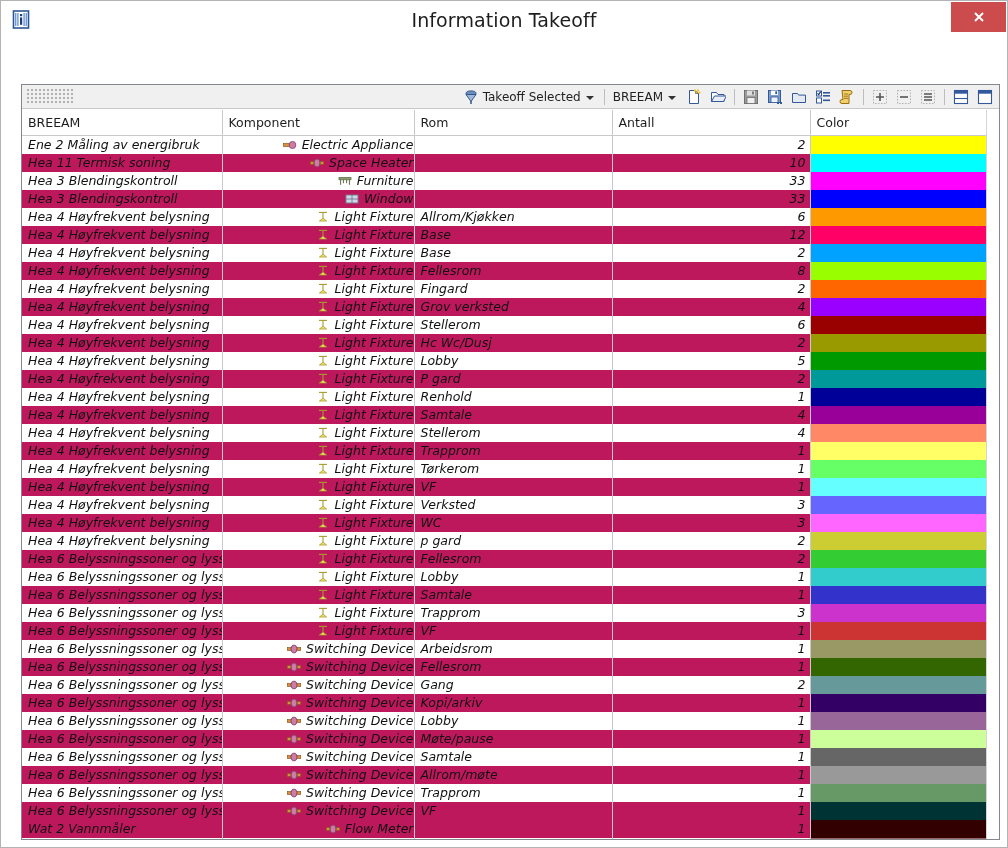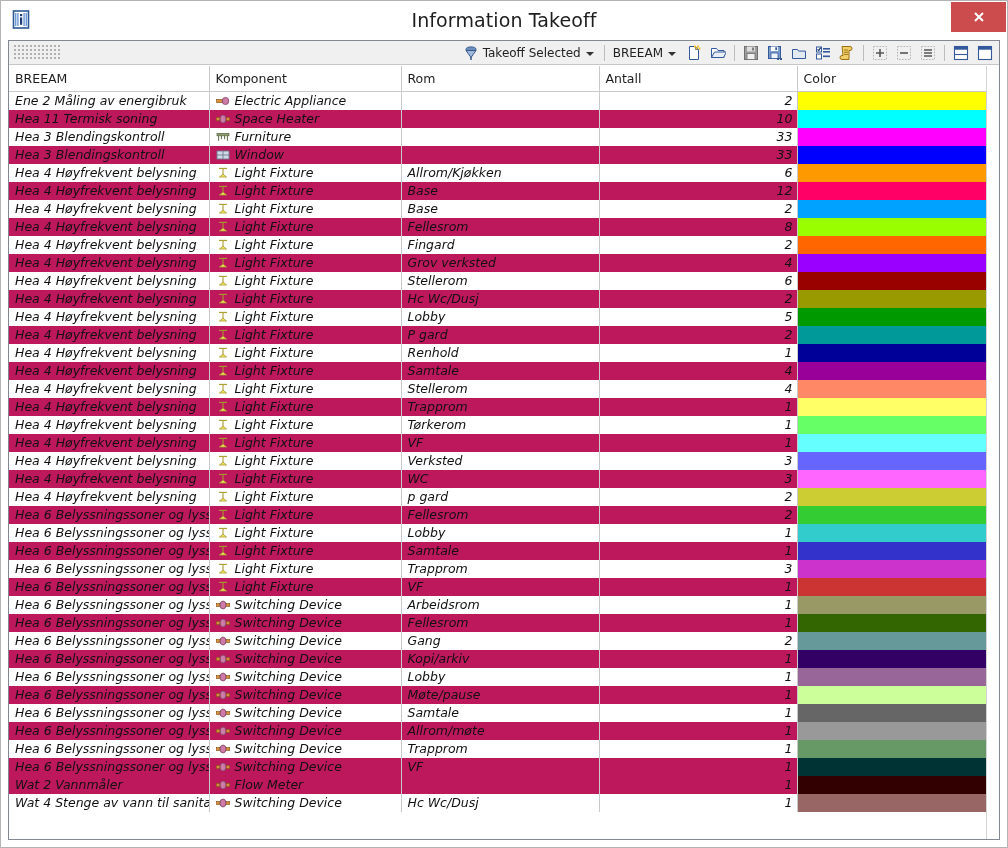--- a/index.html
+++ b/index.html
@@ -15,20 +15,21 @@
   #window {
     position: absolute;
     left: 0; top: 0;
     width: 1008px;
     height: 848px;
     background: #ffffff;
     border: 1px solid #b3b3b3;
     box-sizing: border-box;
     display: flex;
     flex-direction: column;
+    gap: 44px;
   }
 
   
   #titlebar {
     position: relative;
     height: 39px;
     min-height: 39px;
     background: #ffffff;
     display: flex;
     align-items: center;
@@ -61,21 +62,21 @@
     font-size: 15px;
     display: flex;
     align-items: center;
     justify-content: center;
     cursor: pointer;
     user-select: none;
   }
 
   
   #client {
-    margin: 0 7px 7px 7px;
+    margin: 0 7px 7px 20px;
     flex: 1;
     border: 1px solid #828790;
     box-sizing: border-box;
     background: #f1f1f1;
     display: flex;
     flex-direction: column;
     overflow: hidden;
   }
 
   
@@ -183,21 +184,21 @@
   }
   table.grid tbody td.swatch-cell {
     padding: 0;
     border-right: none;
   }
   .swatch {
     display: block;
     width: 100%;
     height: 18px;
   }
-  .comp-cell { display: flex; align-items: center; gap: 5px; height: 18px; }
+  .comp-cell { display: flex; align-items: center; gap: 5px; height: 18px; justify-content: flex-end; }
   .comp-icon { width: 14px; height: 14px; flex: 0 0 14px; display: block; }
   .comp-label { line-height: 18px; }
 
   
   #vscroll {
     position: absolute;
     right: 0; top: 0; bottom: 0;
     width: 12px;
     background: #ffffff;
     border-left: 1px solid #d4d4d4;

